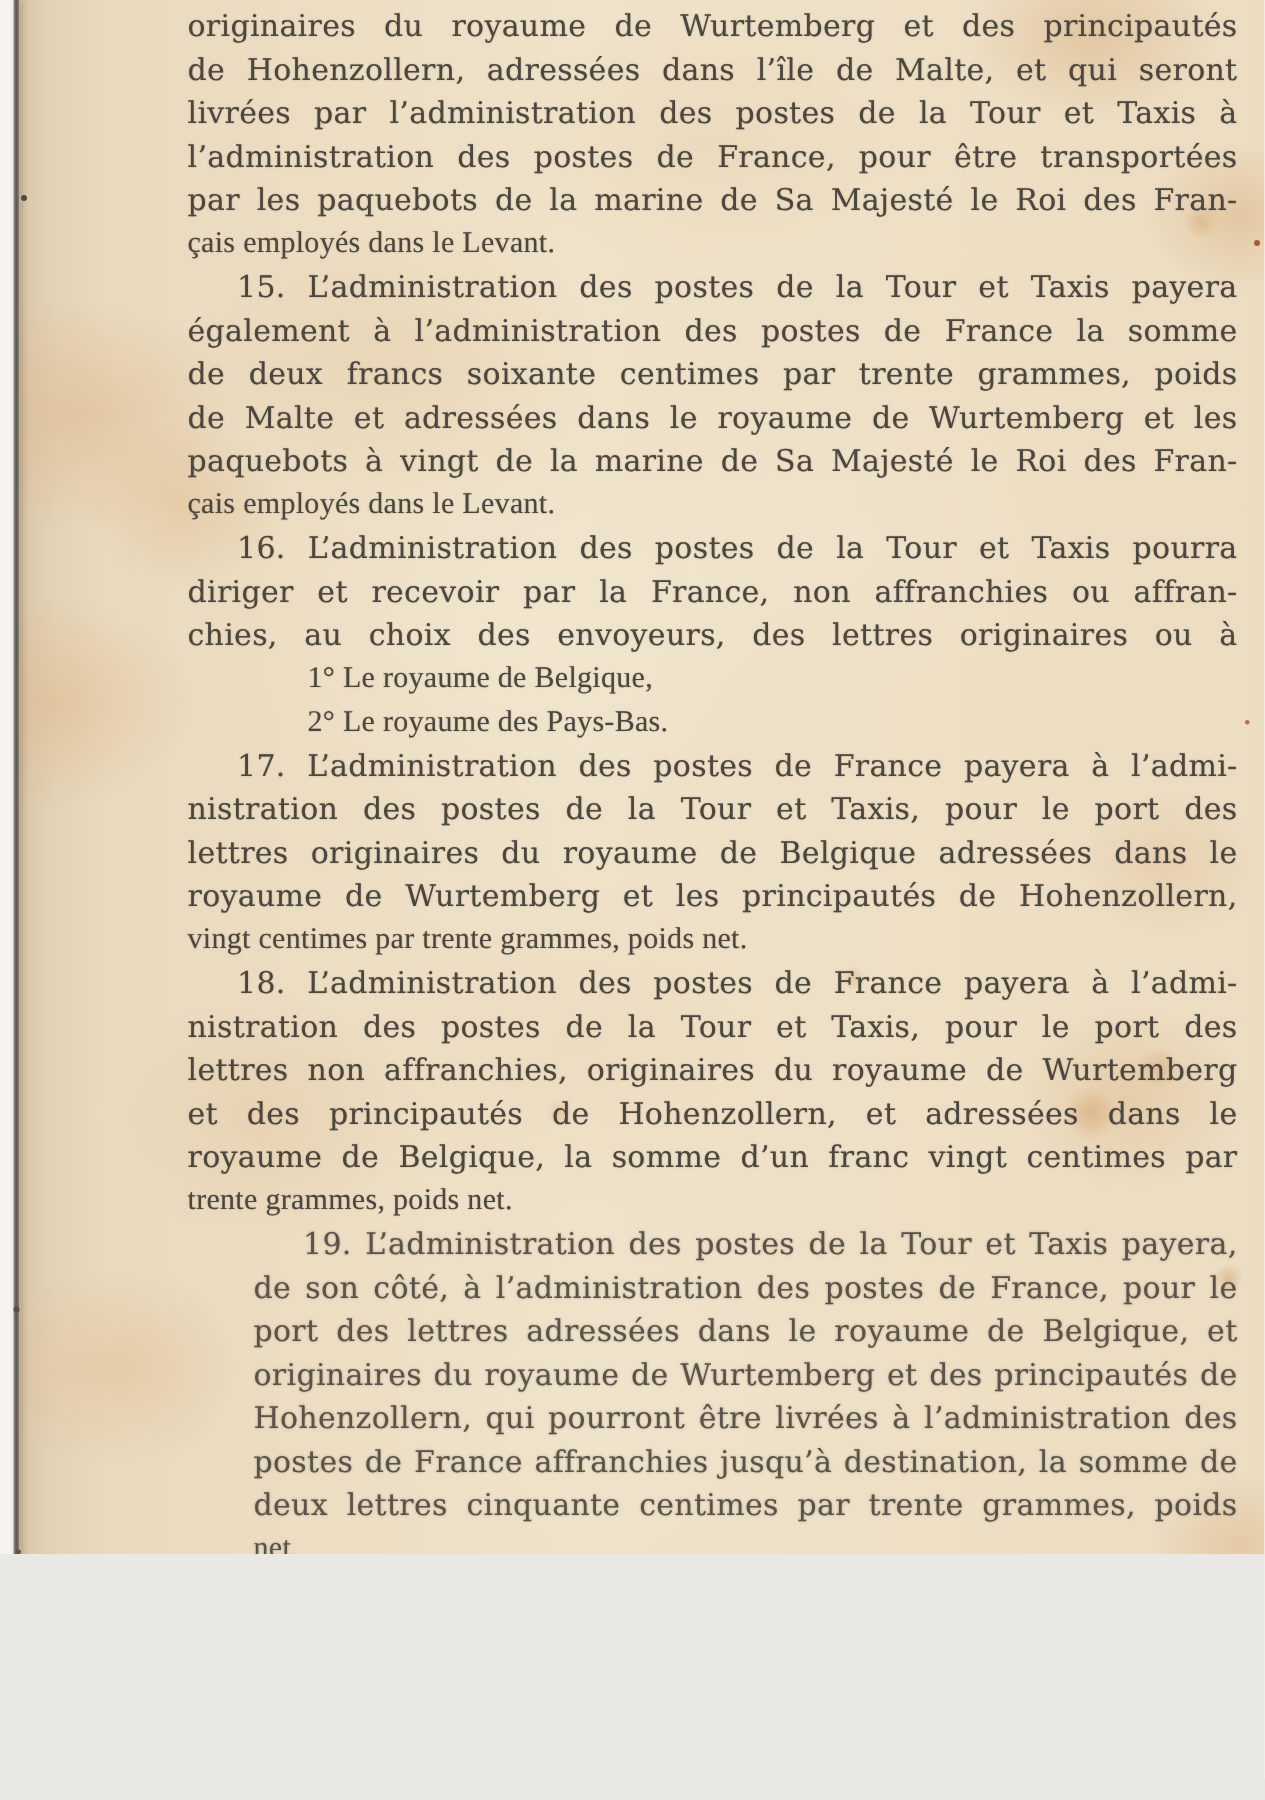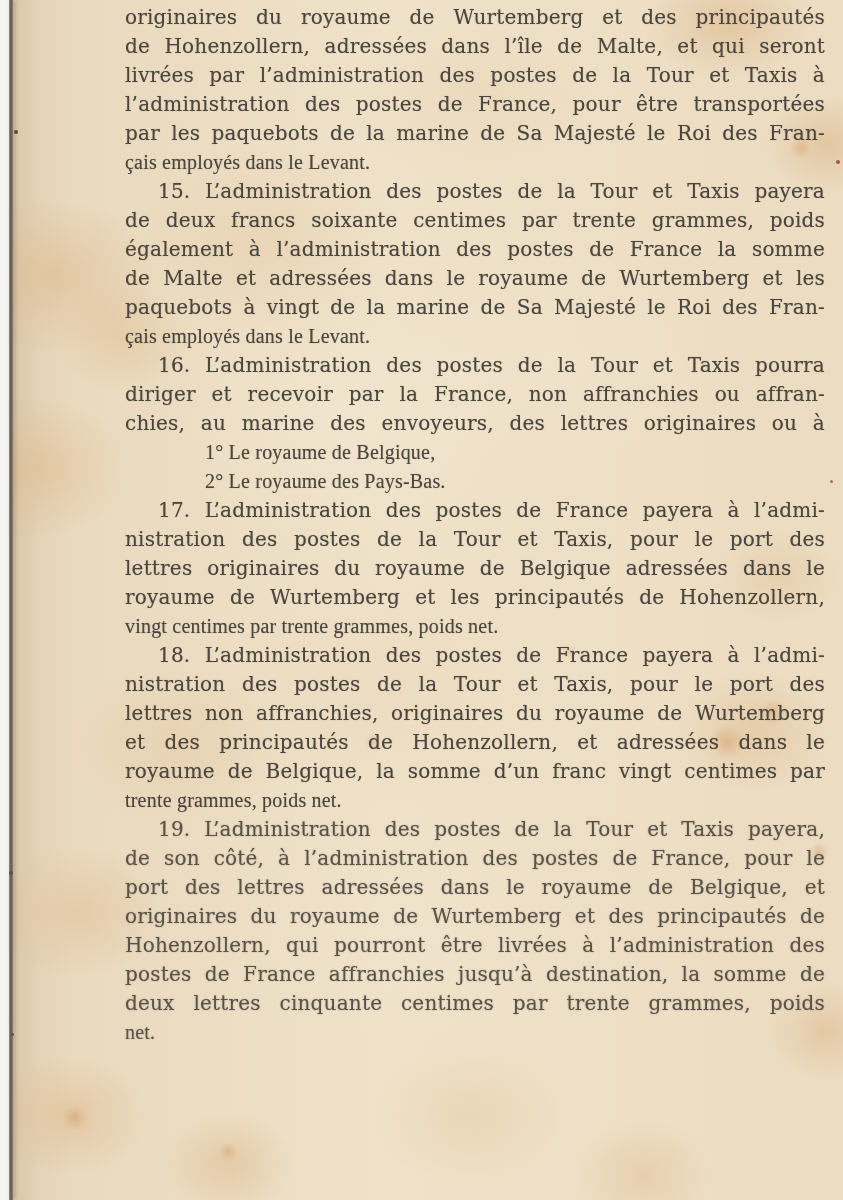--- a/index.html
+++ b/index.html
@@ -4,21 +4,21 @@
 <style>
   html, body {
     margin: 0;
     padding: 0;
     background: #e9e8e4;
     font-family: "DejaVu Serif", "Liberation Serif", serif;
   }
   #page {
     position: relative;
     width: 843px;
-    height: 1200px;
+    height: 1036px;
     overflow: hidden;
     background: #f5f4f1; 
   }
   
   #page-edge {
     position: absolute;
     left: 9px; top: 0;
     width: 4px; height: 1200px;
     background: linear-gradient(90deg, #9a9184 0%, #5b564d 45%, #8d8474 100%);
     box-shadow: 2px 0 4px rgba(95, 82, 60, 0.35);
@@ -88,49 +88,49 @@
     text-align-last: justify;
     white-space: nowrap;
   }
   .line.last { text-align-last: left; font-family: Liberation Serif, serif; }
   .para.article .line.first { padding-left: 33px; }
   .para.list-item .line {
     padding-left: 80px;
     text-align-last: left;
   }
   
-  .para.faded { color: #5a5349; text-shadow: 0 0 1.5px rgba(90, 83, 73, 0.5); }
+  .para.faded { color: #5a5349; text-shadow: 0 0 1.5px rgba(90, 83, 73, 0.5); margin-left: 44px; }
 </style>
 </head>
 <body>
 
 <div id="page">
   <div id="paper"></div>
   <div id="page-edge"></div>
   <div id="text-block">
       <div class="para continuation">
         <div class="line first">originaires du royaume de Wurtemberg et des principautés</div>
         <div class="line">de Hohenzollern, adressées dans l’île de Malte, et qui seront</div>
         <div class="line">livrées par l’administration des postes de la Tour et Taxis à</div>
         <div class="line">l’administration des postes de France, pour être transportées</div>
         <div class="line">par les paquebots de la marine de Sa Majesté le Roi des Fran-</div>
         <div class="line last">çais employés dans le Levant.</div>
       </div>
       <div class="para article">
         <div class="line first">15. L’administration des postes de la Tour et Taxis payera</div>
+        <div class="line">également à l’administration des postes de France la somme</div>
         <div class="line">de deux francs soixante centimes par trente grammes, poids</div>
-        <div class="line">également à l’administration des postes de France la somme</div>
         <div class="line">de Malte et adressées dans le royaume de Wurtemberg et les</div>
         <div class="line">paquebots à vingt de la marine de Sa Majesté le Roi des Fran-</div>
         <div class="line last">çais employés dans le Levant.</div>
       </div>
       <div class="para article">
         <div class="line first">16. L’administration des postes de la Tour et Taxis pourra</div>
         <div class="line">diriger et recevoir par la France, non affranchies ou affran-</div>
-        <div class="line">chies, au marine des envoyeurs, des lettres originaires ou à</div>
+        <div class="line">chies, au choix des envoyeurs, des lettres originaires ou à</div>
       </div>
       <div class="para list-item">
         <div class="line first last">1° Le royaume de Belgique,</div>
       </div>
       <div class="para list-item">
         <div class="line first last">2° Le royaume des Pays-Bas.</div>
       </div>
       <div class="para article">
         <div class="line first">17. L’administration des postes de France payera à l’admi-</div>
         <div class="line">nistration des postes de la Tour et Taxis, pour le port des</div>

